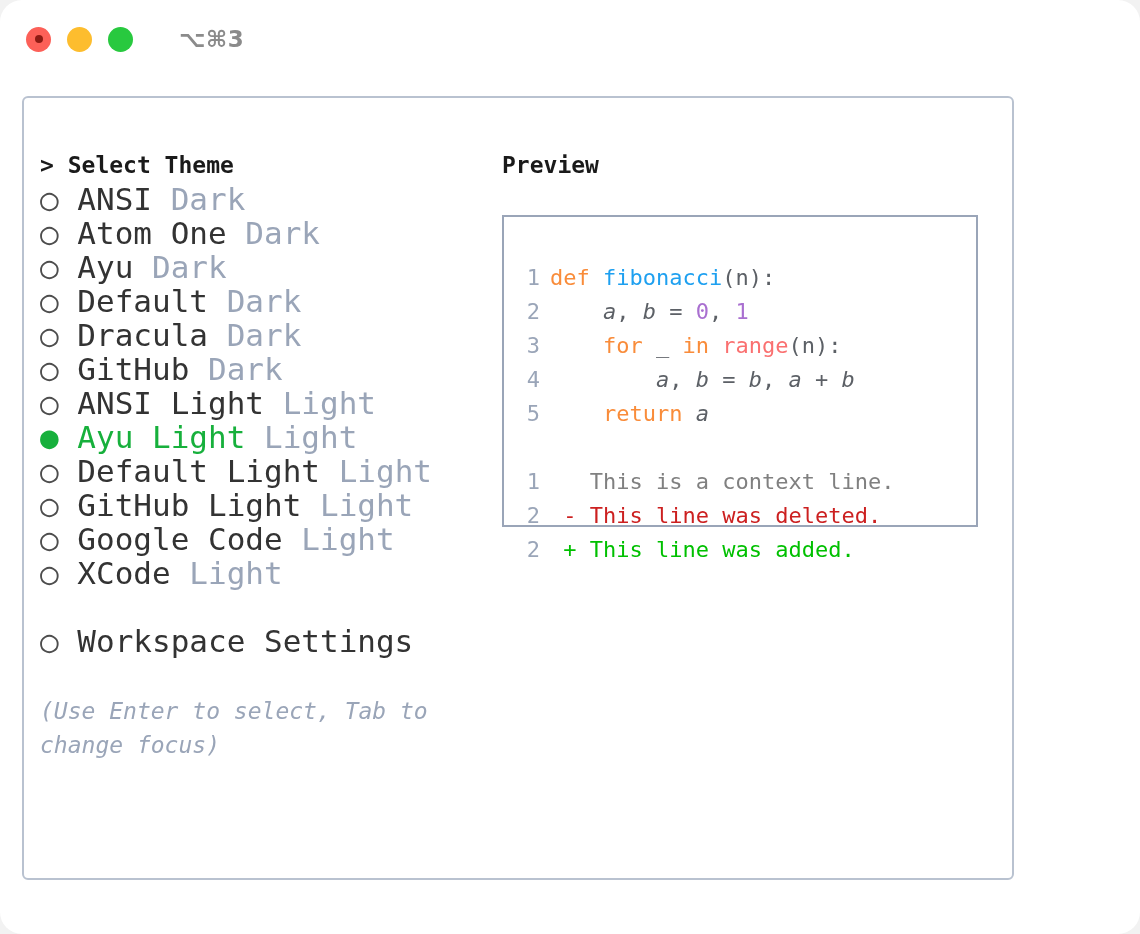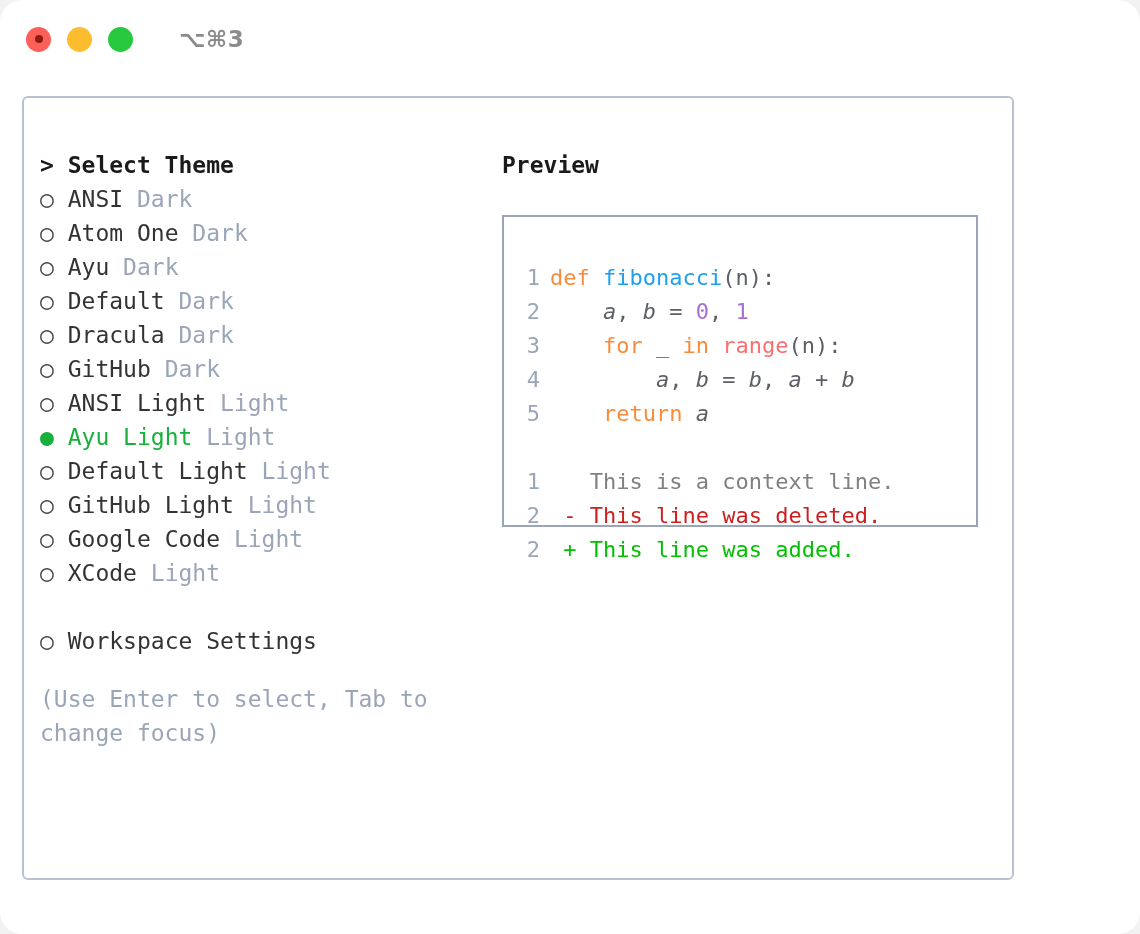--- a/index.html
+++ b/index.html
@@ -102,40 +102,41 @@
   }
   .section-header {
     font-size: 23px;
     font-weight: normal;
     color: #1a1a1a;
     line-height: 34px;
     white-space: pre;
   }
 
   .opt {
-    font-size: 23px;
+    font-size: 31px;
     line-height: 34px;
     color: #333333;
     white-space: pre;
   }
   .opt .marker { color: #4d4d4d; }
   .opt .suffix { color: #9aa5b8; }
   .opt.selected,
   .opt.selected .marker,
   .opt.selected .label { color: #17b03c; }
   .opt.selected .suffix { color: #9aa5b8; }
 
   .spacer { height: 34px; }
 
   .hint {
-    margin-top: 24px;
+    margin-top: 36px;
     font-size: 23px;
     line-height: 34px;
     color: #9aa5b8;
     width: 420px;
+    font-style: italic;
   }
 
   
   .right-pane {
     position: absolute;
     left: 478px;
     top: 50px;
     width: 490px;
   }
   .preview-title {

